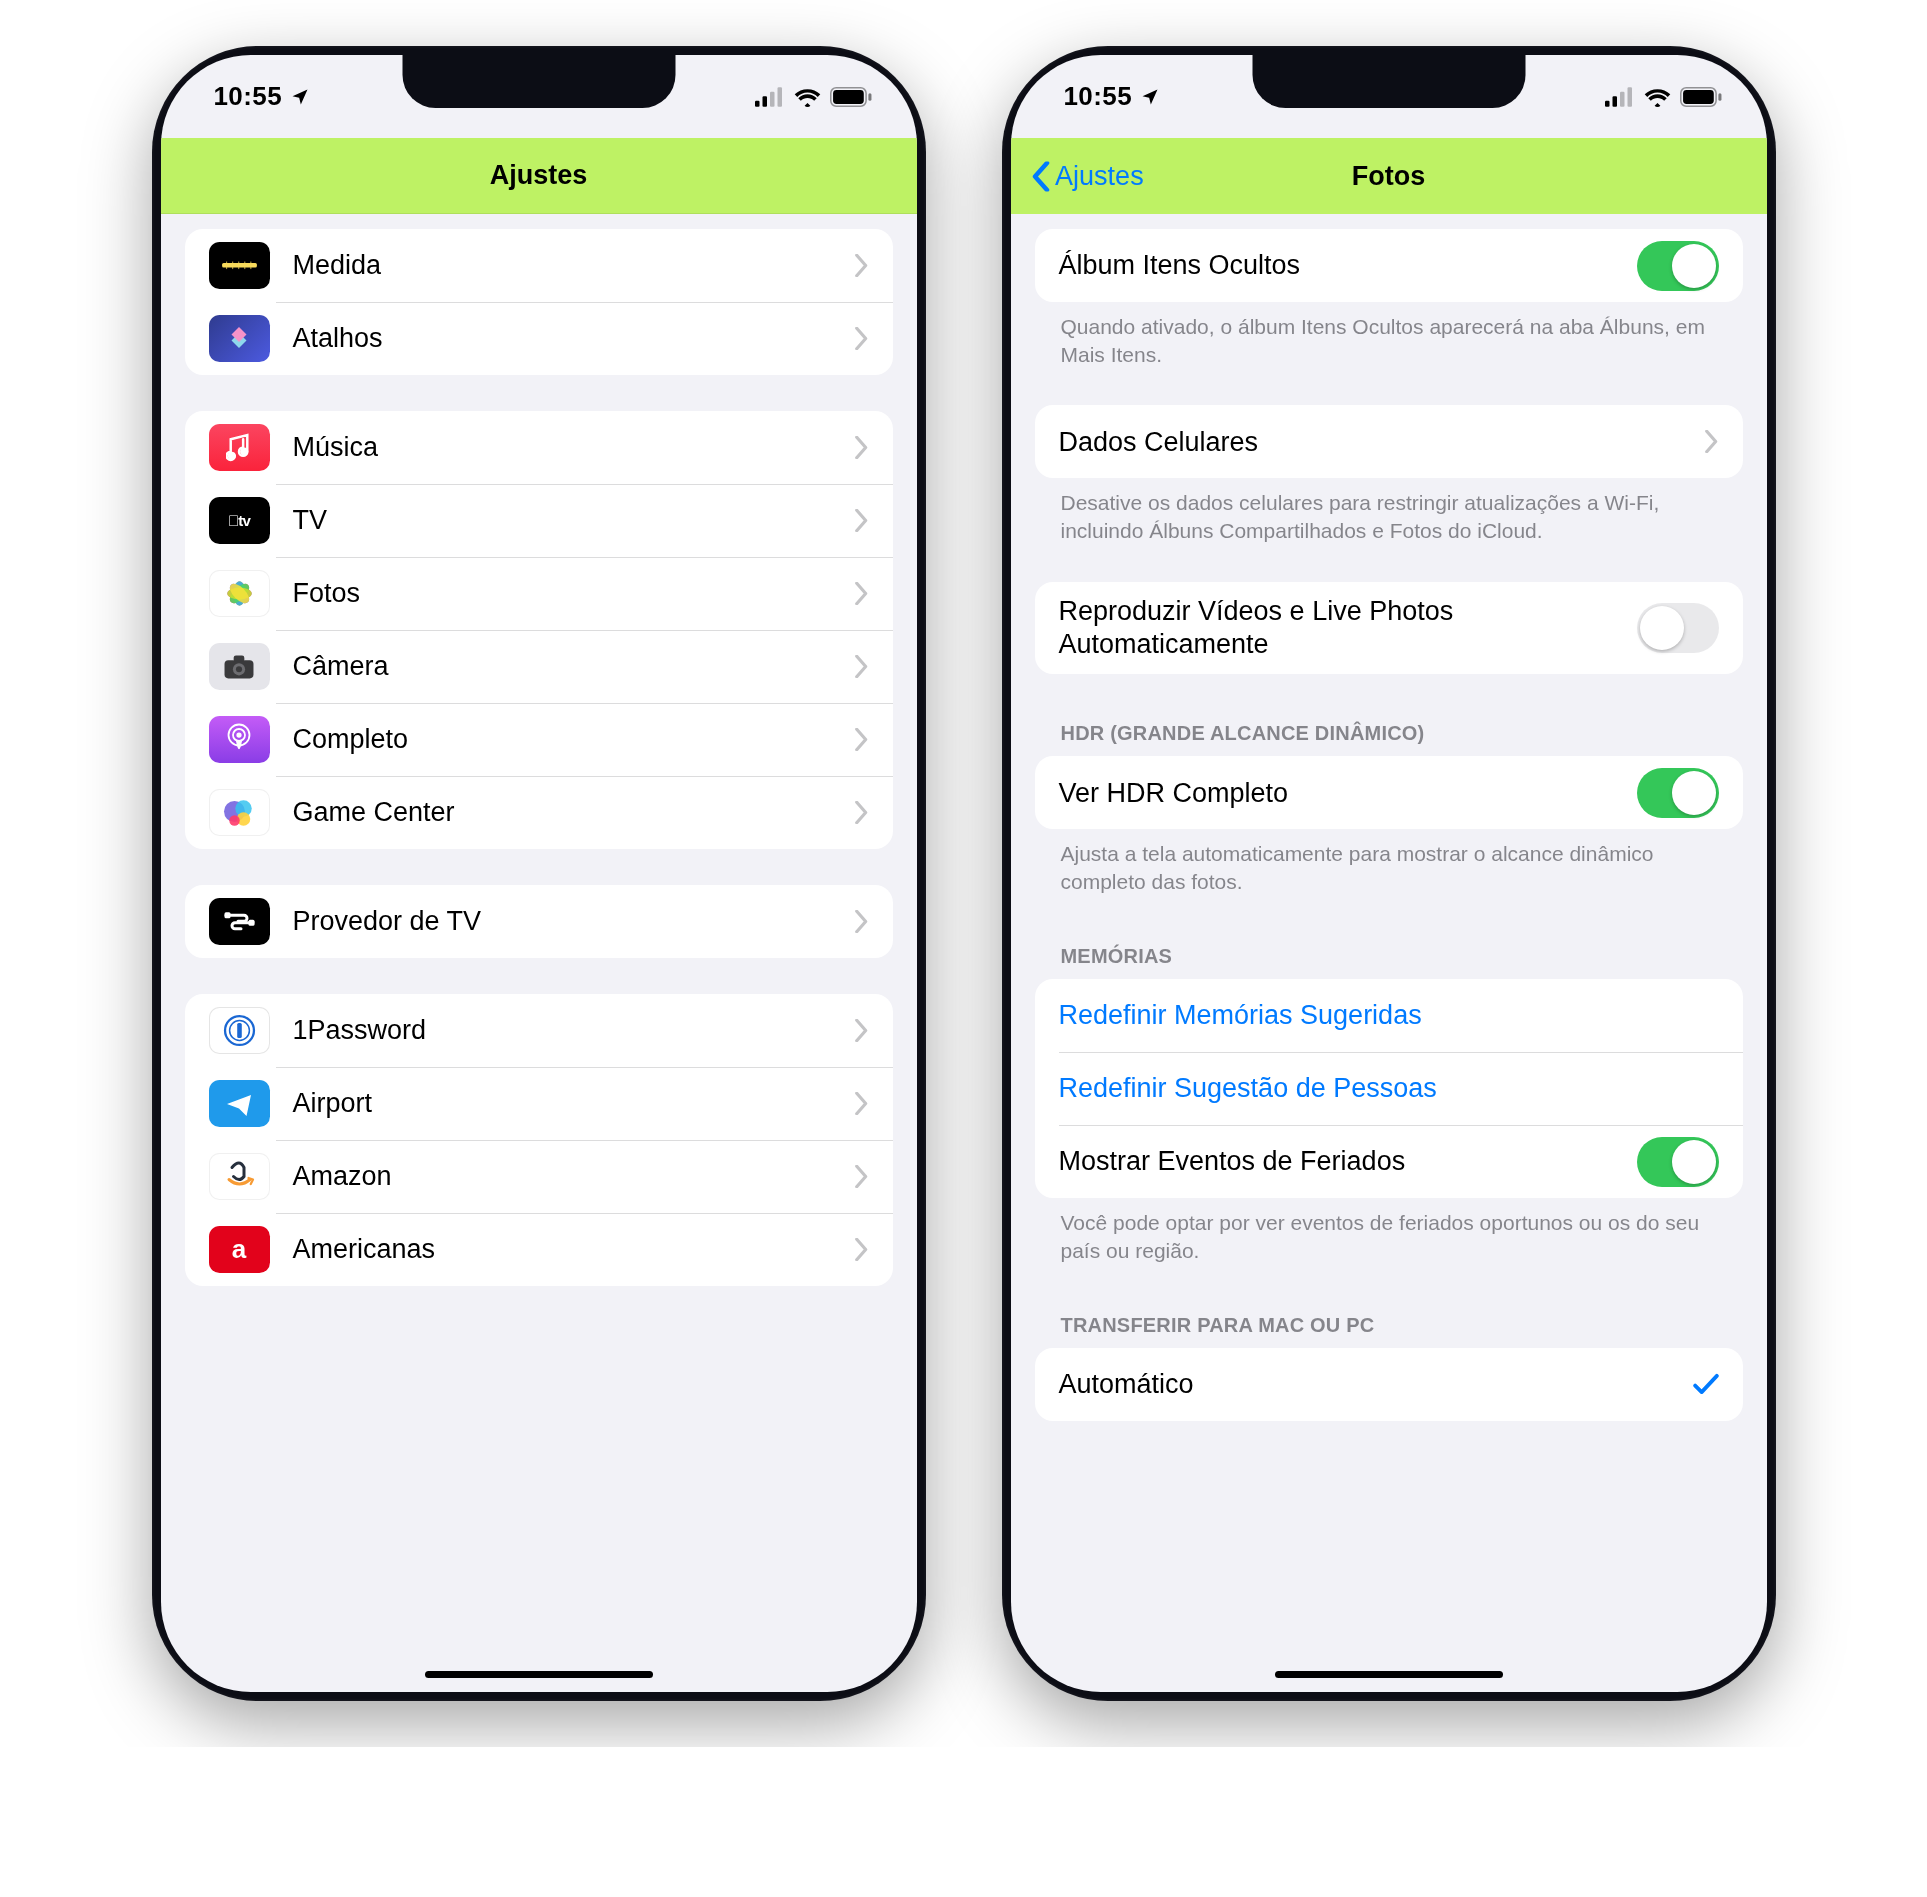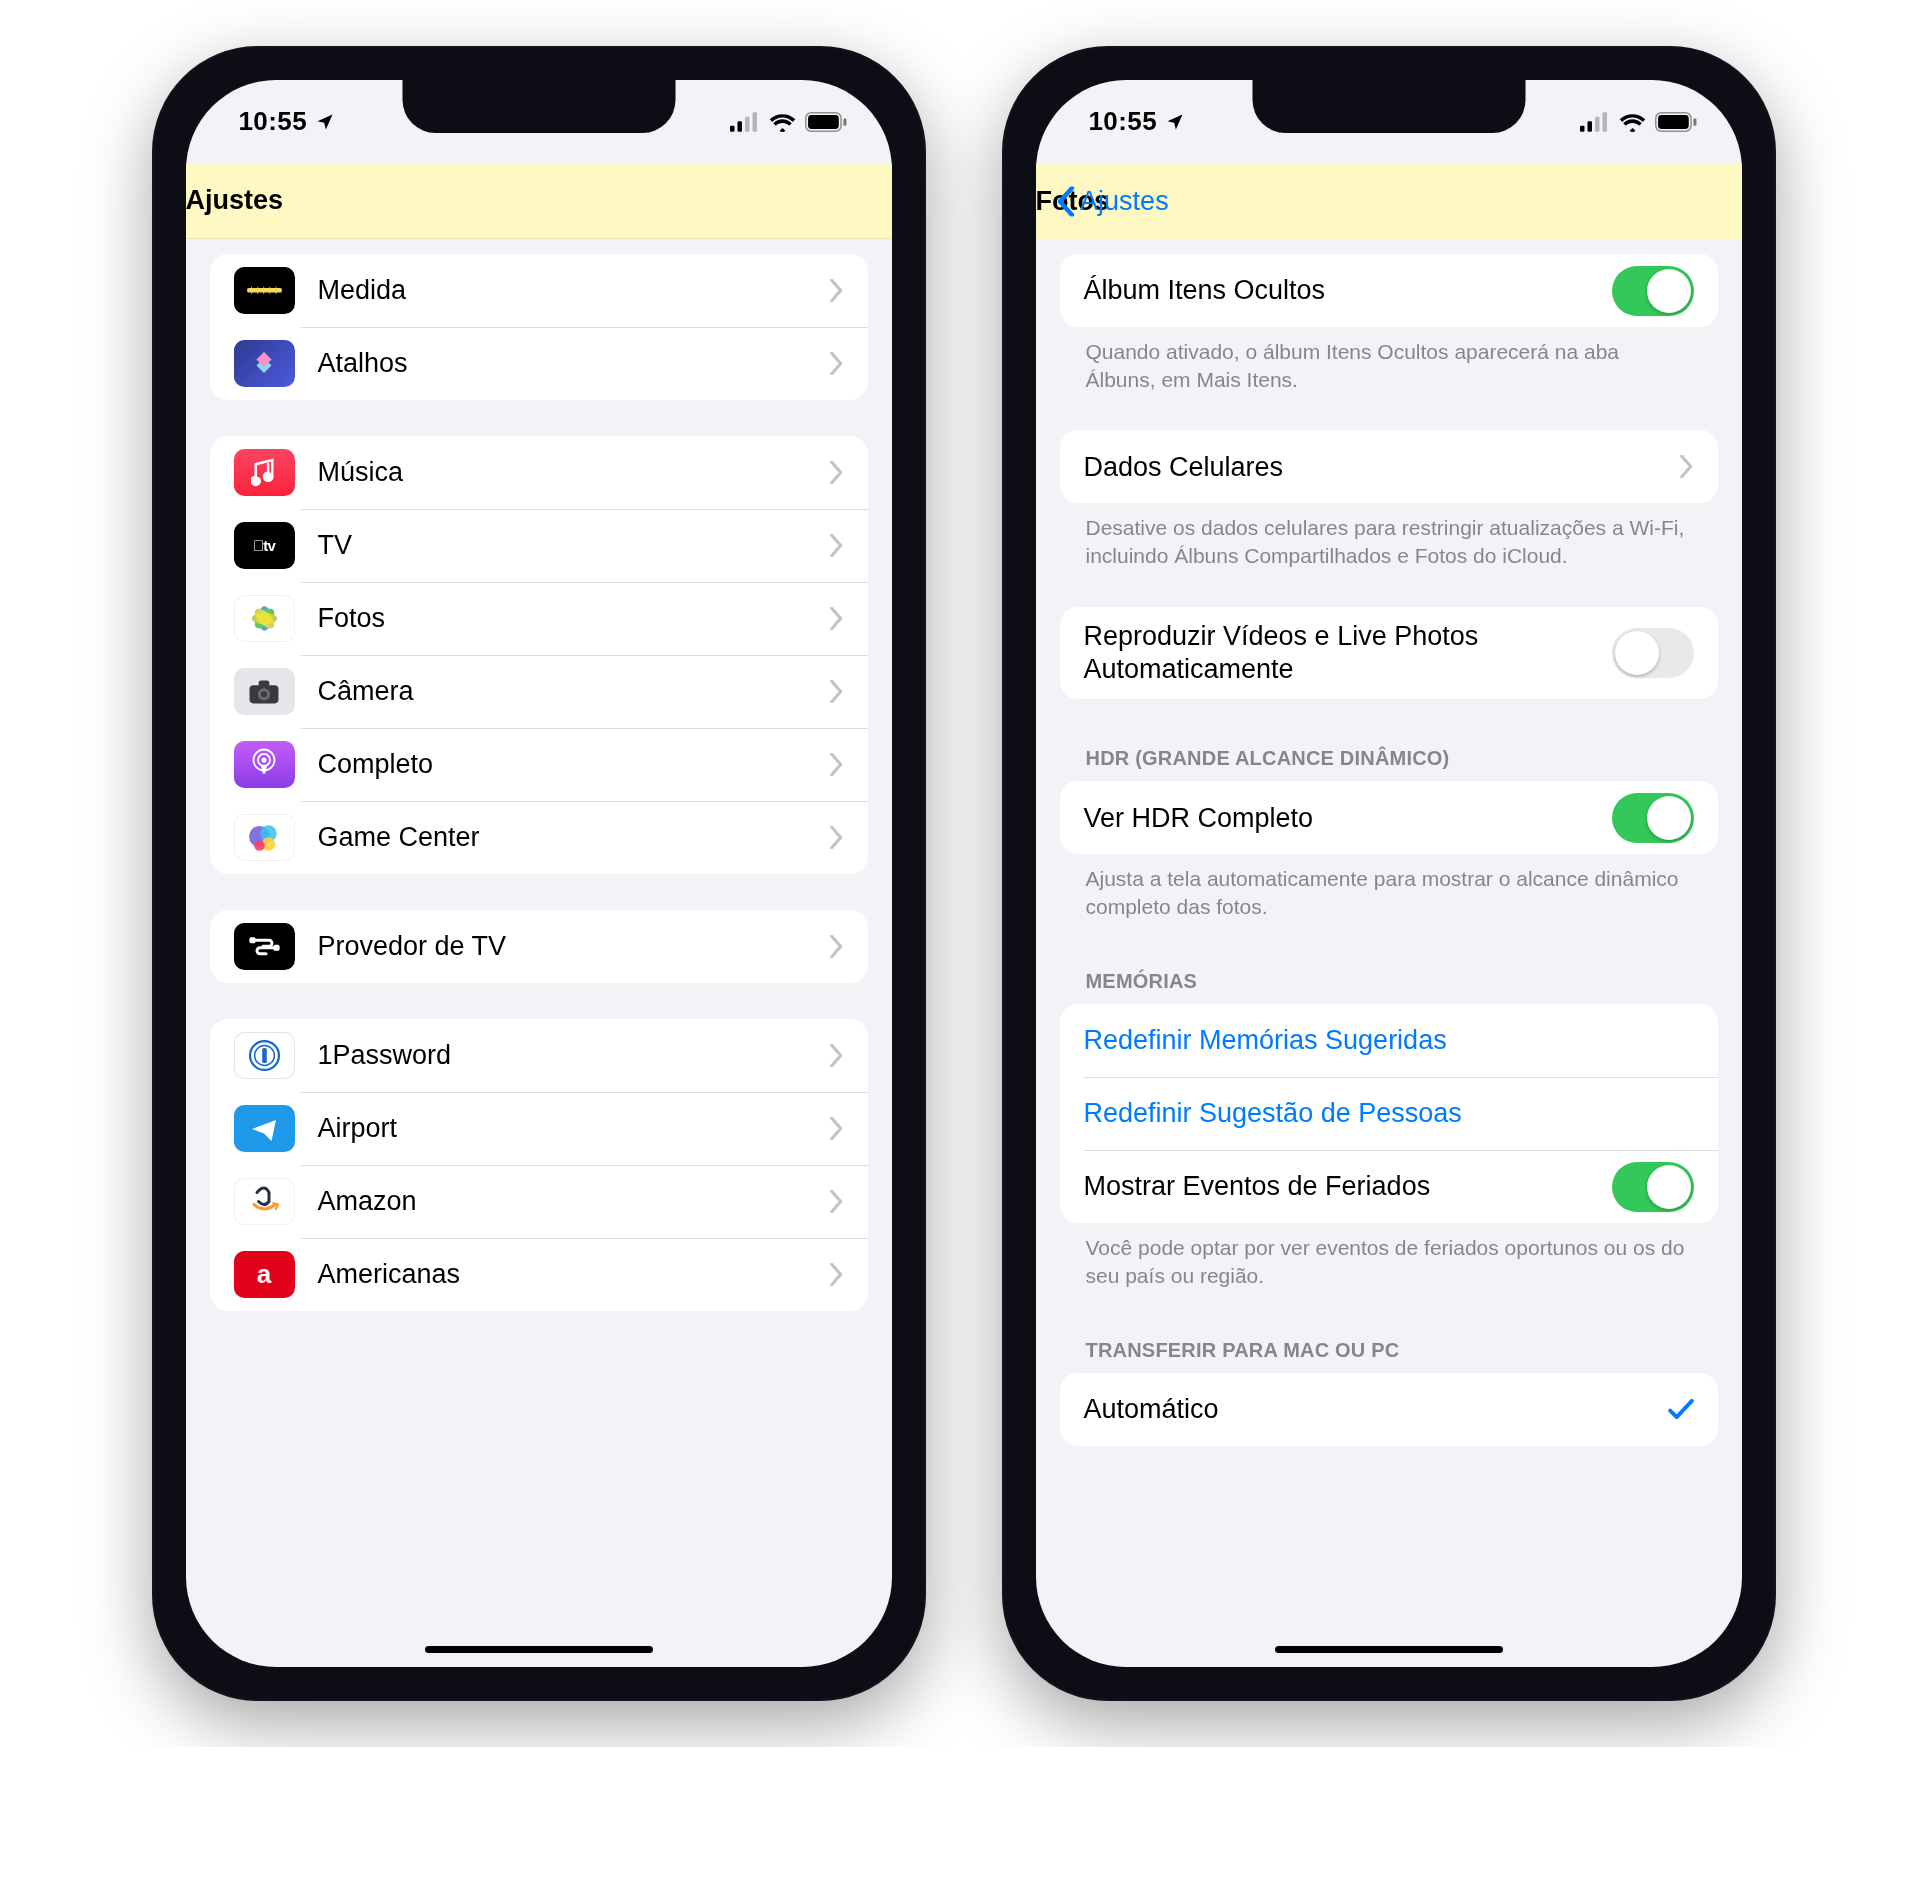--- a/index.html
+++ b/index.html
@@ -9,21 +9,21 @@
     display: flex;
     gap: 76px;
     padding: 46px;
     justify-content: center;
   }
   .phone {
     width: 774px;
     height: 1655px;
     background: #0c0d15;
     border-radius: 106px;
-    padding: 34px;
+    padding: 9px;
     box-shadow: 0 23px 68px rgba(0,0,0,.35), inset 0 0 4.6px rgba(255,255,255,.08);
     position: relative;
   }
   .screen {
     width: 100%; height: 100%;
     background: #f2f2f7;
     border-radius: 90px;
     overflow: hidden;
     position: relative;
     display: flex;
@@ -51,23 +51,24 @@
     color: #000;
   }
   .sb-left { display: flex; align-items: center; gap: 7.6px; }
   .sb-right { display: flex; align-items: center; gap: 9px; }
   .sb-right svg { display:block; }
   
   .navbar {
     height: 76px;
     display: flex;
     align-items: center;
+    justify-content: center;
     position: relative;
     border-bottom: 0.8px solid rgba(0,0,0,.08);
-    background: #fef9c3;
+    background: #bef264;
   }
   .navbar.no-border { border-bottom: none; }
   .nav-title {
     font-size: 27px;
     font-weight: 600;
     color: #000;
   }
   .nav-back {
     position: absolute;
     left: 20px; top: 50%;

